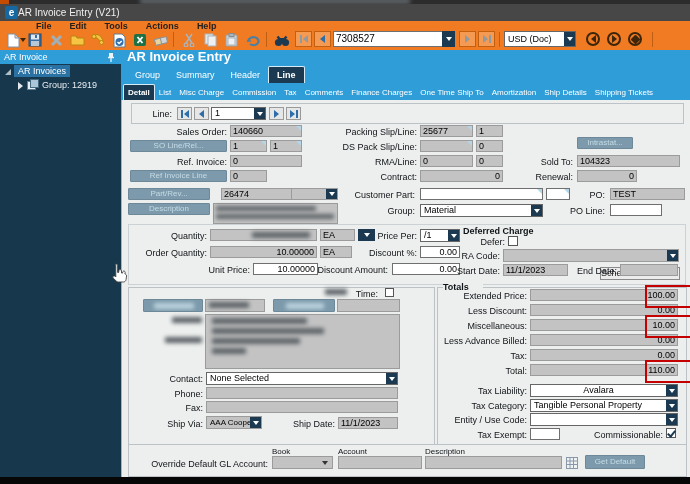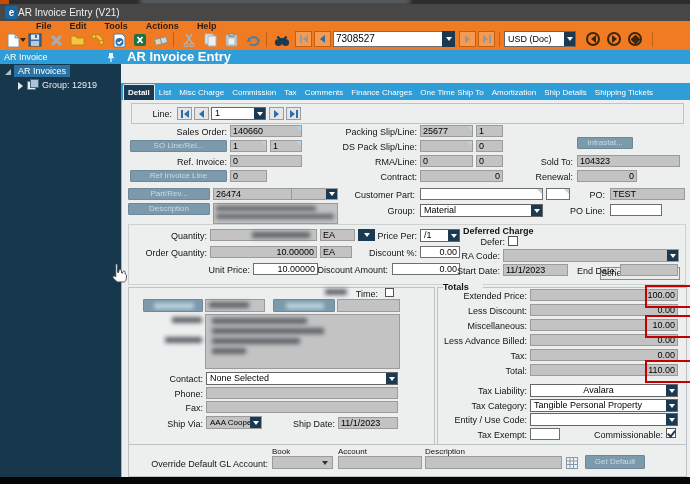--- a/index.html
+++ b/index.html
@@ -223,20 +223,26 @@
     <div class="treesel">AR Invoices</div>
     <div style="position:absolute;left:18px;top:32px;width:0;height:0;border-top:4px solid transparent;border-bottom:4px solid transparent;border-left:5px solid #e3e9ec;"></div>
     <svg width="12" height="11" style="position:absolute;left:27px;top:29px;">
         <rect x="0.5" y="2.5" width="8" height="8" fill="#e8eef2" stroke="#5b7f94"></rect>
         <rect x="3.5" y="0.5" width="8" height="8" fill="#aac6d8" stroke="#456a7d"></rect>
       </svg>
     <div class="treeitem" style="left:42px;top:30px;">Group: 12919</div>
   </div>
 
   <div class="mainhead">AR Invoice Entry</div>
+  <div class="tabs1">
+    <div class="tab">Group</div>
+    <div class="tab">Summary</div>
+    <div class="tab">Header</div>
+    <div class="tab tabactive">Line</div>
+  </div>
   <div class="tabs2">
     <div class="tab2 tabactive" style="font-size:8px;">Detail</div>
     <div class="tab2">List</div>
     <div class="tab2">Misc Charge</div>
     <div class="tab2">Commission</div>
     <div class="tab2">Tax</div>
     <div class="tab2">Comments</div>
     <div class="tab2">Finance Charges</div>
     <div class="tab2">One Time Ship To</div>
     <div class="tab2">Amortization</div>
@@ -290,21 +296,21 @@
   <div class="lbl" style="left:320px;top:172px;width:97px;">Contract:</div>
   <div class="fld r" style="left:420px;top:170px;width:83px;">0</div>
 
   <div class="bdis" style="left:577px;top:137px;width:56px;">Intrastat...</div>
   <div class="lbl" style="left:520px;top:157px;width:53px;">Sold To:</div>
   <div class="fld" style="left:577px;top:155px;width:103px;">104323</div>
   <div class="lbl" style="left:520px;top:172px;width:53px;">Renewal:</div>
   <div class="fld r" style="left:577px;top:170px;width:60px;">0</div>
 
   <div class="bdis" style="left:128px;top:188px;width:82px;">Part/Rev...</div>
-  <div class="fld tri" style="left:213px;top:188px;width:89px;">26474</div>
+  <div class="fld tri" style="left:221px;top:188px;width:89px;">26474</div>
   <div class="fld" style="left:291px;top:188px;width:47px;">
       <span class="caret">
         <i></i>
       </span>
     </div>
   <div class="lbl" style="left:345px;top:190px;width:70px;">Customer Part:</div>
   <div class="fld w tri" style="left:420px;top:188px;width:123px;"></div>
   <div class="fld w tri" style="left:546px;top:188px;width:24px;"></div>
   <div class="lbl" style="left:565px;top:190px;width:40px;">PO:</div>
   <div class="fld" style="left:610px;top:188px;width:75px;">TEST</div>

